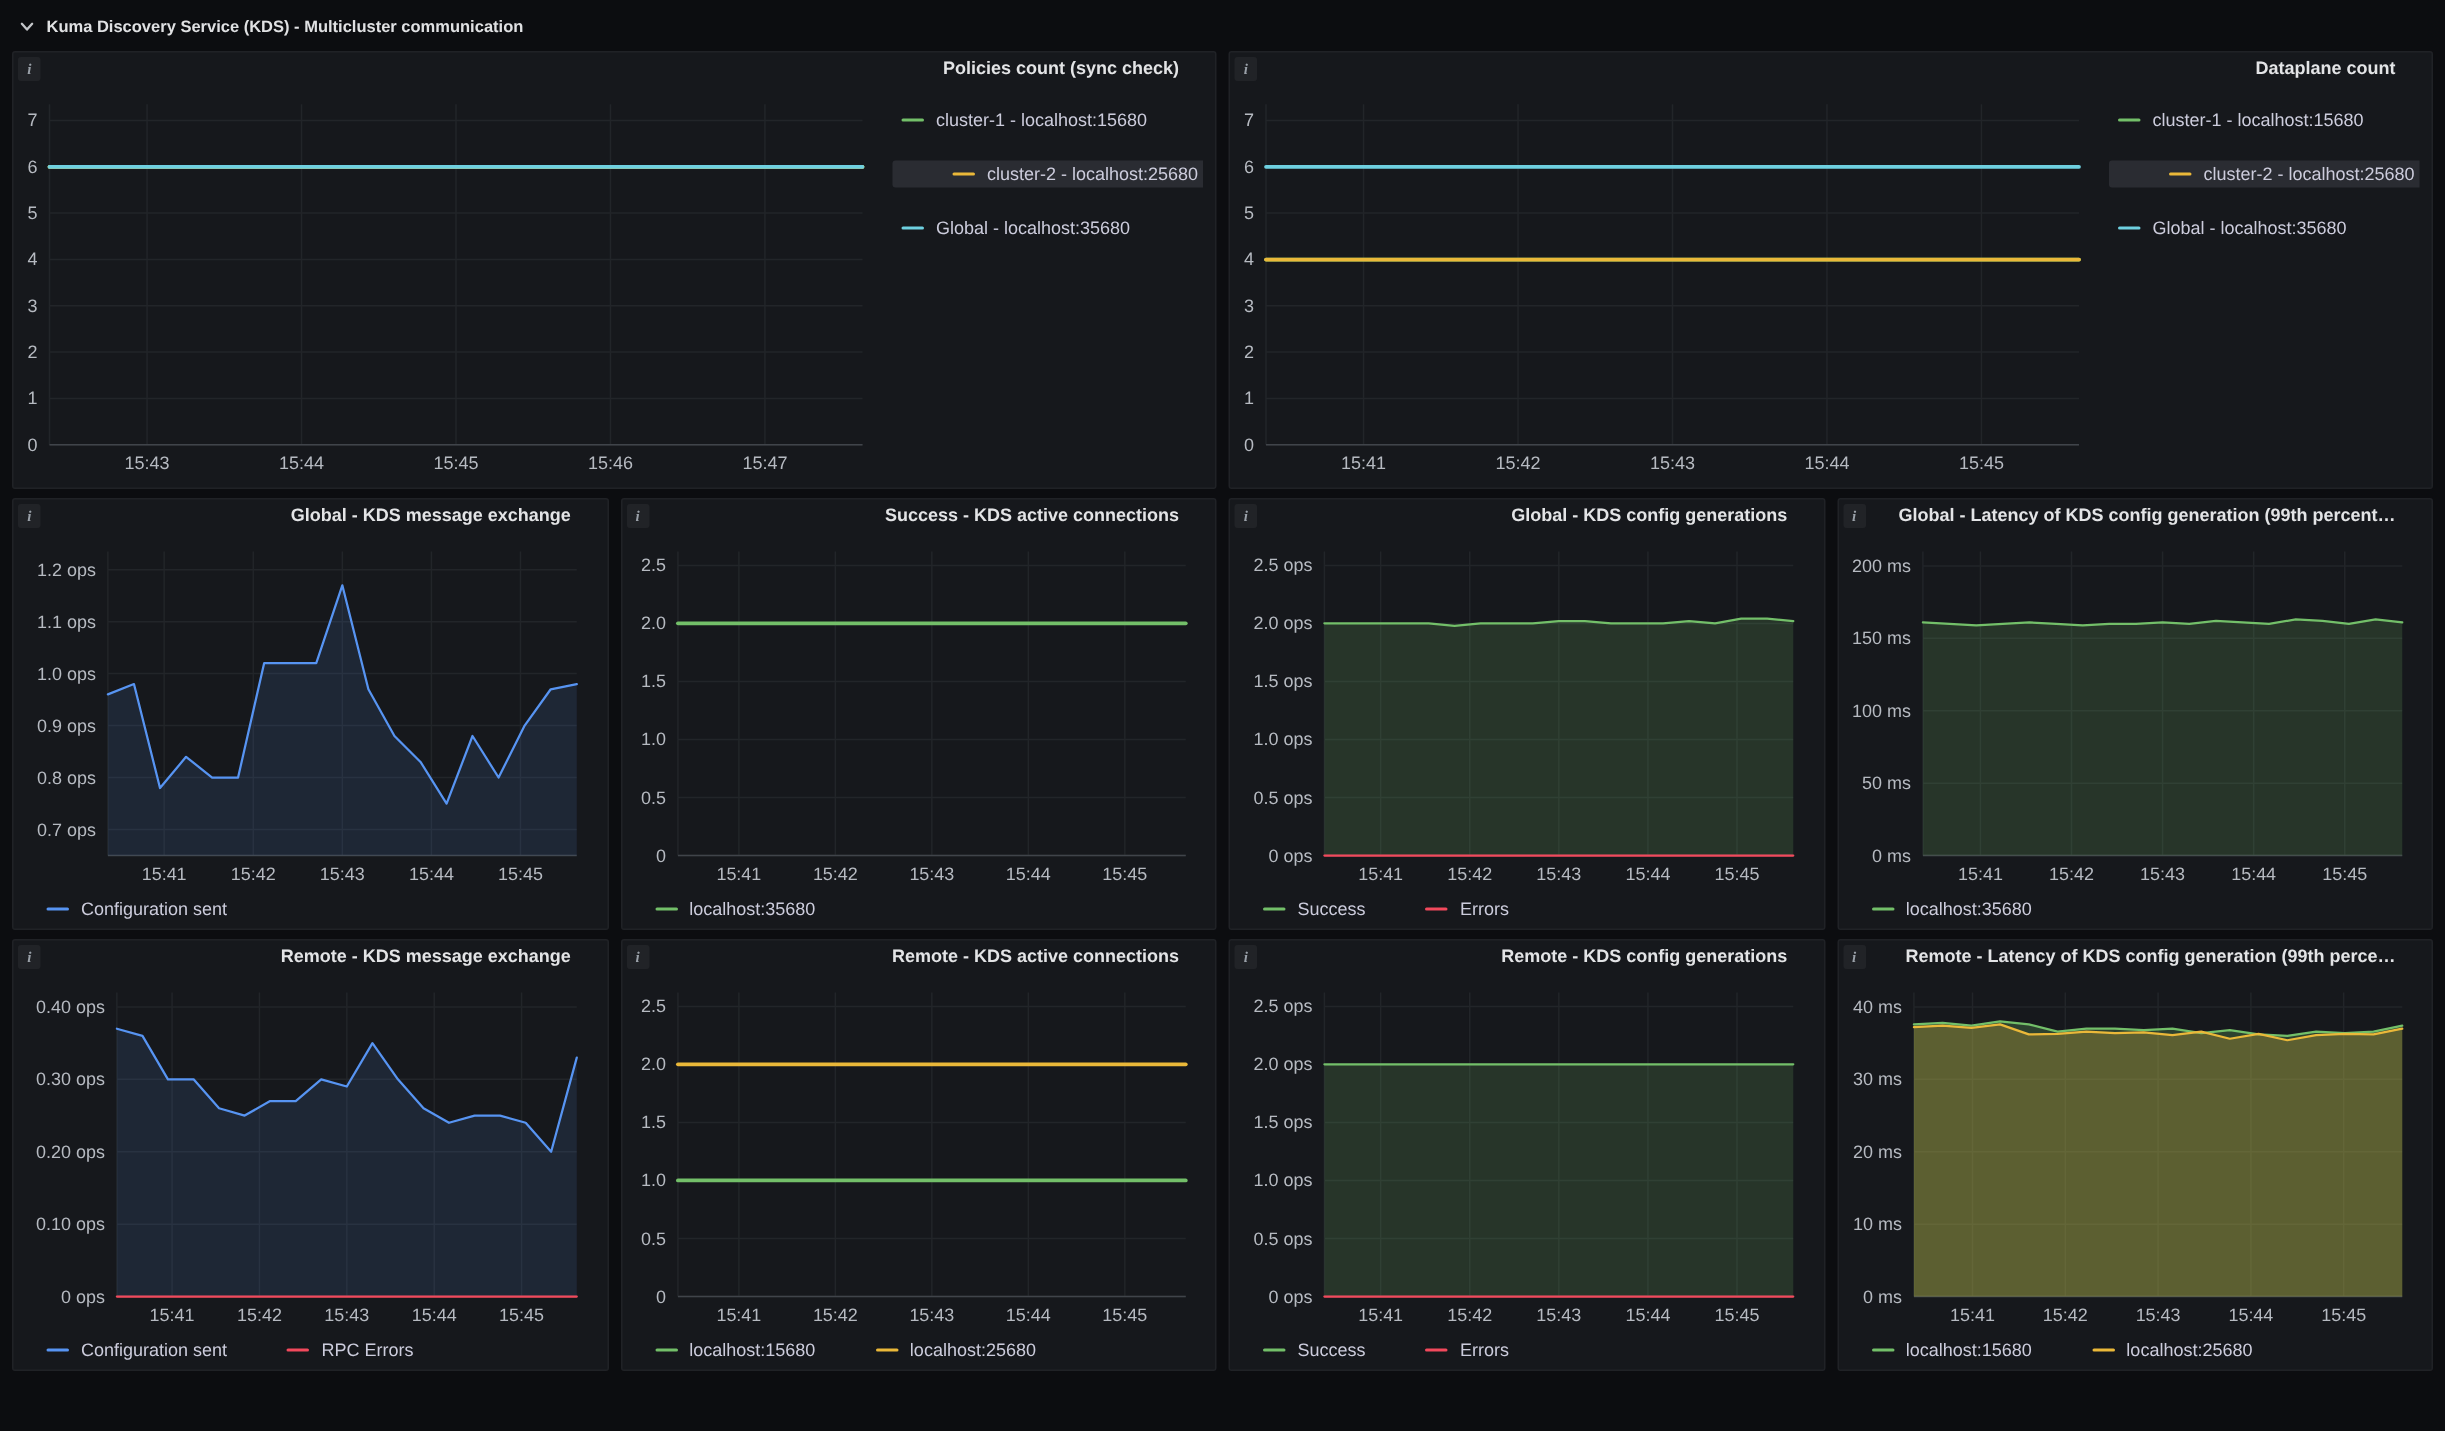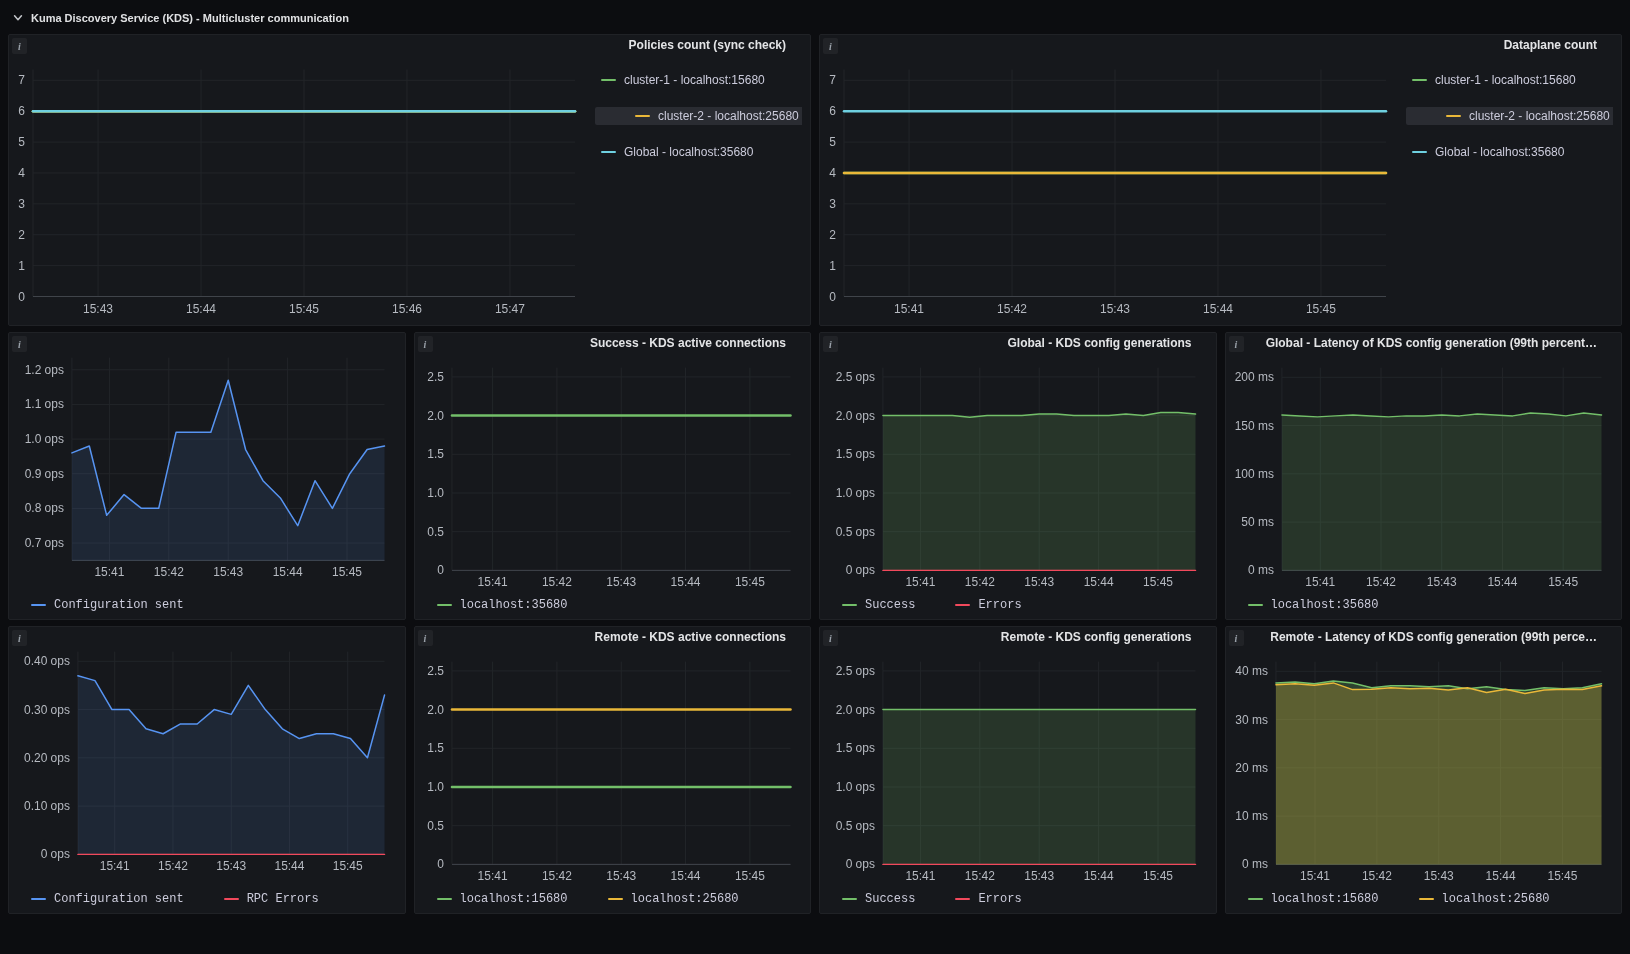--- a/index.html
+++ b/index.html
@@ -52,23 +52,22 @@
   .chart-wrap { flex:1; min-width:0; min-height:0; cursor:crosshair; }
   svg.chart { width:100%; height:100%; display:block; }
   svg text.tick { font-family:"Liberation Sans", sans-serif; font-size:12px; fill:#b6bac1; }
   .legend { flex:none; }
   .legend-right {
     width:215px; padding:14px 4px 0 8px;
     display:flex; flex-direction:column; gap:18px; align-items:flex-start;
     overflow:hidden;
   }
   .legend-bottom {
-    height:20px; display:flex; align-items:center; gap:28px;
+    height:20px; display:flex; align-items:flex-end; gap:28px;
     padding-left:12px;
-    font-family:Liberation Mono, monospace;
   }
   .legend-item {
     display:flex; align-items:center; gap:8px;
     font-size:12px; color:#ccccdc; padding:2px 6px; border-radius:2px;
     cursor:pointer; white-space:nowrap;
   }
   .legend-item.highlighted { background:#2a2c32;padding-left:40px; }
   .legend-dash { width:15px; height:2px; border-radius:1px; flex:none; }
   .legend-label { line-height:14px; }
 </style>
@@ -192,20 +191,21 @@
             </div>
             <div class="legend-item">
               <span class="legend-dash" style="background: rgb(110, 208, 224);"></span>
               <span class="legend-label">Global - localhost:35680</span>
             </div>
           </div>
         </div>
       </section>
       <section class="panel">
         <div class="info-icon">i</div>
+        <h2 class="panel-title">Global - KDS message exchange</h2>
         <div class="panel-body layout-bottom">
           <div class="chart-wrap">
             <svg class="chart" viewBox="0 0 384 235">
               <g>
                 <line x1="59" y1="10" x2="59" y2="213" stroke="#222529" stroke-width="1"></line>
                 <line x1="96.56" y1="10" x2="96.56" y2="213" stroke="#222529" stroke-width="1"></line>
                 <line x1="156.03" y1="10" x2="156.03" y2="213" stroke="#222529" stroke-width="1"></line>
                 <line x1="215.5" y1="10" x2="215.5" y2="213" stroke="#222529" stroke-width="1"></line>
                 <line x1="274.96999999999997" y1="10" x2="274.96999999999997" y2="213" stroke="#222529" stroke-width="1"></line>
                 <line x1="334.44" y1="10" x2="334.44" y2="213" stroke="#222529" stroke-width="1"></line>
@@ -369,20 +369,21 @@
           <div class="legend legend-bottom">
             <div class="legend-item">
               <span class="legend-dash" style="background: rgb(115, 191, 105);"></span>
               <span class="legend-label">localhost:35680</span>
             </div>
           </div>
         </div>
       </section>
       <section class="panel">
         <div class="info-icon">i</div>
+        <h2 class="panel-title">Remote - KDS message exchange</h2>
         <div class="panel-body layout-bottom">
           <div class="chart-wrap">
             <svg class="chart" viewBox="0 0 384 235">
               <g>
                 <line x1="65" y1="10" x2="65" y2="213" stroke="#222529" stroke-width="1"></line>
                 <line x1="101.84" y1="10" x2="101.84" y2="213" stroke="#222529" stroke-width="1"></line>
                 <line x1="160.17000000000002" y1="10" x2="160.17000000000002" y2="213" stroke="#222529" stroke-width="1"></line>
                 <line x1="218.5" y1="10" x2="218.5" y2="213" stroke="#222529" stroke-width="1"></line>
                 <line x1="276.83" y1="10" x2="276.83" y2="213" stroke="#222529" stroke-width="1"></line>
                 <line x1="335.16" y1="10" x2="335.16" y2="213" stroke="#222529" stroke-width="1"></line>

